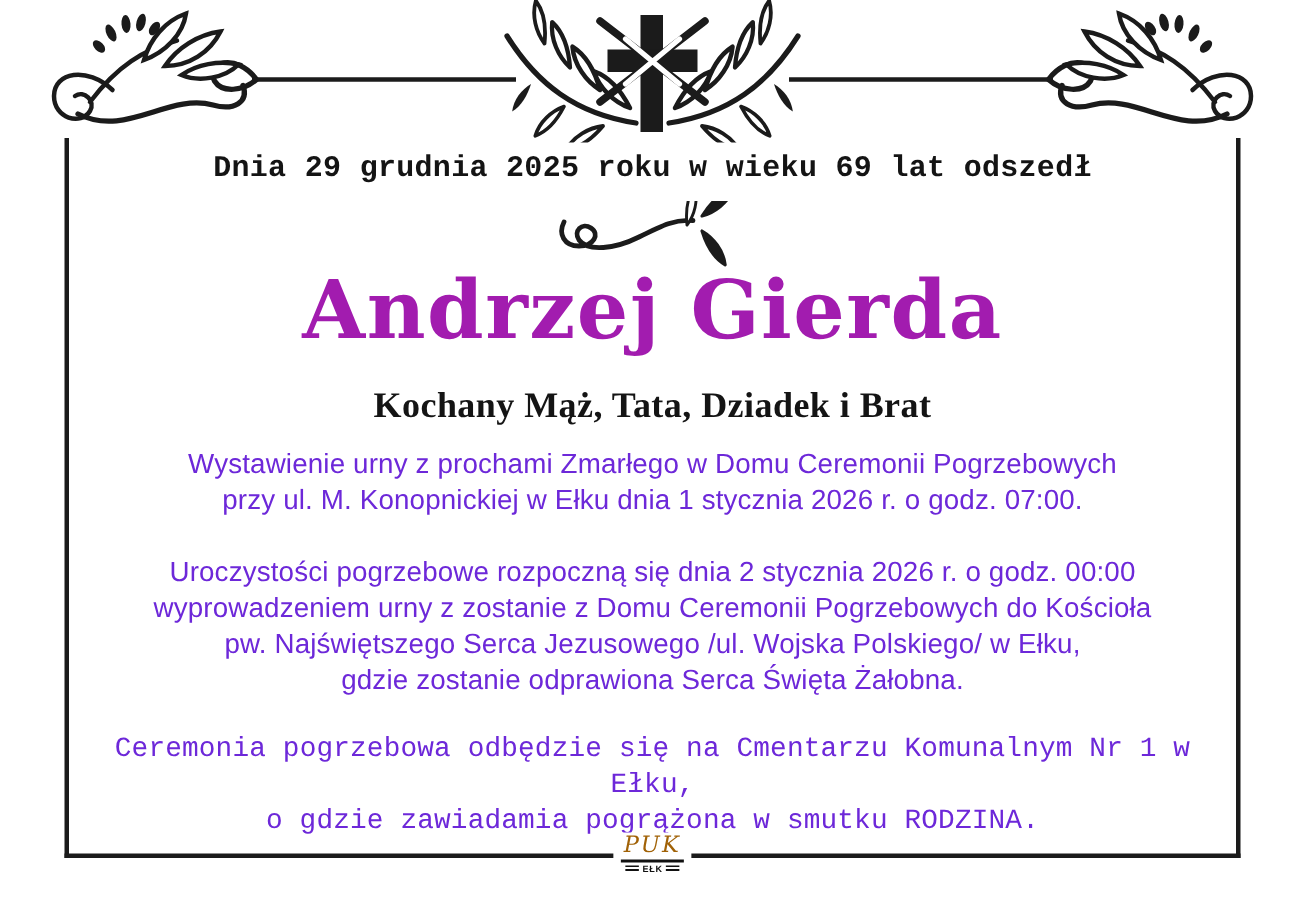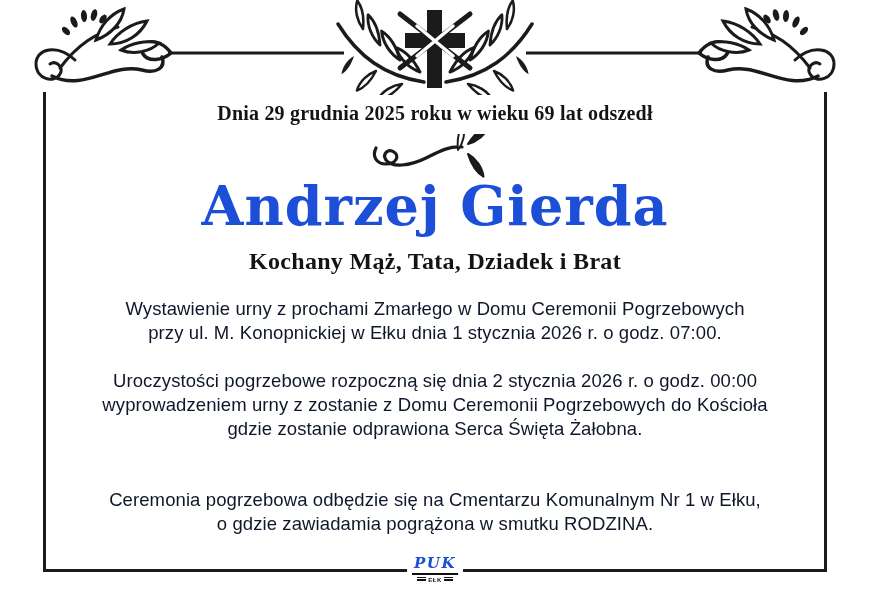--- a/index.html
+++ b/index.html
@@ -12,50 +12,50 @@
   
   .frame-v{position:absolute;top:92px;width:3px;height:480px;background:#1b1b1b;}
   .frame-left{left:43px;}
   .frame-right{left:824px;}
   .frame-b{position:absolute;top:569px;height:3px;background:#1b1b1b;}
   .frame-b-left{left:43px;width:369px;}
   .frame-b-right{left:459px;width:368px;}
   
   .date-line{
     position:absolute;top:101px;left:44px;width:782px;text-align:center;
-    font-family:Liberation Serif, serif;font-weight:700;font-size:20px;line-height:24px;
+    font-family:Liberation Mono, monospace;font-weight:700;font-size:20px;line-height:24px;
     color:#141414;letter-spacing:0.2px;
   }
   .vine{position:absolute;top:134px;left:50%;transform:translateX(-50%);}
   .deceased-name{
     position:absolute;top:174px;left:44px;width:782px;text-align:center;margin:0;
     font-family:"DejaVu Serif",serif;font-weight:700;font-size:54px;line-height:64px;
-    color:#1d4ed8;letter-spacing:1px;
+    color:#a21caf;letter-spacing:1px;
   }
   .deceased-subtitle{
-    position:absolute;top:246px;left:44px;width:782px;text-align:center;margin:0;
+    position:absolute;top:256px;left:44px;width:782px;text-align:center;margin:0;
     font-family:"Liberation Serif",serif;font-weight:700;font-size:24px;line-height:30px;
     color:#141414;letter-spacing:0.3px;
   }
   .para{
     position:absolute;left:64px;width:742px;text-align:center;
     font-family:"Liberation Sans",sans-serif;font-size:18.5px;line-height:24px;
-    color:#0f172a;letter-spacing:0.1px;
+    color:#6d28d9;letter-spacing:0.1px;
   }
   .para-1{top:297px;}
   .para-2{top:369px;}
-  .para-3{top:488px;}
+  .para-3{top:488px;font-family:Liberation Mono, monospace;}
   
   .logo{
     position:absolute;top:555px;left:50%;transform:translateX(-50%);
     background:#ffffff;padding:0 5px;text-align:center;z-index:2;
   }
   .logo-puk{
-    font-family:"DejaVu Serif",serif;font-weight:700;font-style:italic;
-    font-size:15px;line-height:17px;letter-spacing:1.5px;color:#1d4ed8;
+    font-family:"DejaVu Serif",serif;font-weight:400;font-style:italic;
+    font-size:15px;line-height:17px;letter-spacing:1.5px;color:#a16207;
     border-bottom:2.5px solid #111;padding:0 2px 1px 2px;
   }
   .logo-elk-row{display:flex;align-items:center;justify-content:center;gap:2px;margin-top:1.5px;}
   .stripes{width:9px;height:5px;background:repeating-linear-gradient(#111 0 1.2px,transparent 1.2px 2.4px);}
   .logo-elk{
     font-family:"Liberation Sans",sans-serif;font-weight:700;font-size:6px;
     line-height:6px;letter-spacing:0.5px;color:#111;
   }
 </style>
 </head>
@@ -135,20 +135,21 @@
   <h2 class="deceased-subtitle">Kochany Mąż, Tata, Dziadek i Brat</h2>
 
   <div class="para para-1">
     <div>Wystawienie urny z prochami Zmarłego w Domu Ceremonii Pogrzebowych</div>
     <div>przy ul. M. Konopnickiej w Ełku dnia 1 stycznia 2026 r. o godz. 07:00.</div>
   </div>
 
   <div class="para para-2">
     <div>Uroczystości pogrzebowe rozpoczną się dnia 2 stycznia 2026 r. o godz. 00:00</div>
     <div>wyprowadzeniem urny z zostanie z Domu Ceremonii Pogrzebowych do Kościoła</div>
+    <div>pw. Najświętszego Serca Jezusowego /ul. Wojska Polskiego/ w Ełku,</div>
     <div>gdzie zostanie odprawiona Serca Święta Żałobna.</div>
   </div>
 
   <div class="para para-3">
     <div>Ceremonia pogrzebowa odbędzie się na Cmentarzu Komunalnym Nr 1 w Ełku,</div>
     <div>o gdzie zawiadamia pogrążona w smutku RODZINA.</div>
   </div>
 
   <div class="logo">
     <div class="logo-puk">PUK</div>

